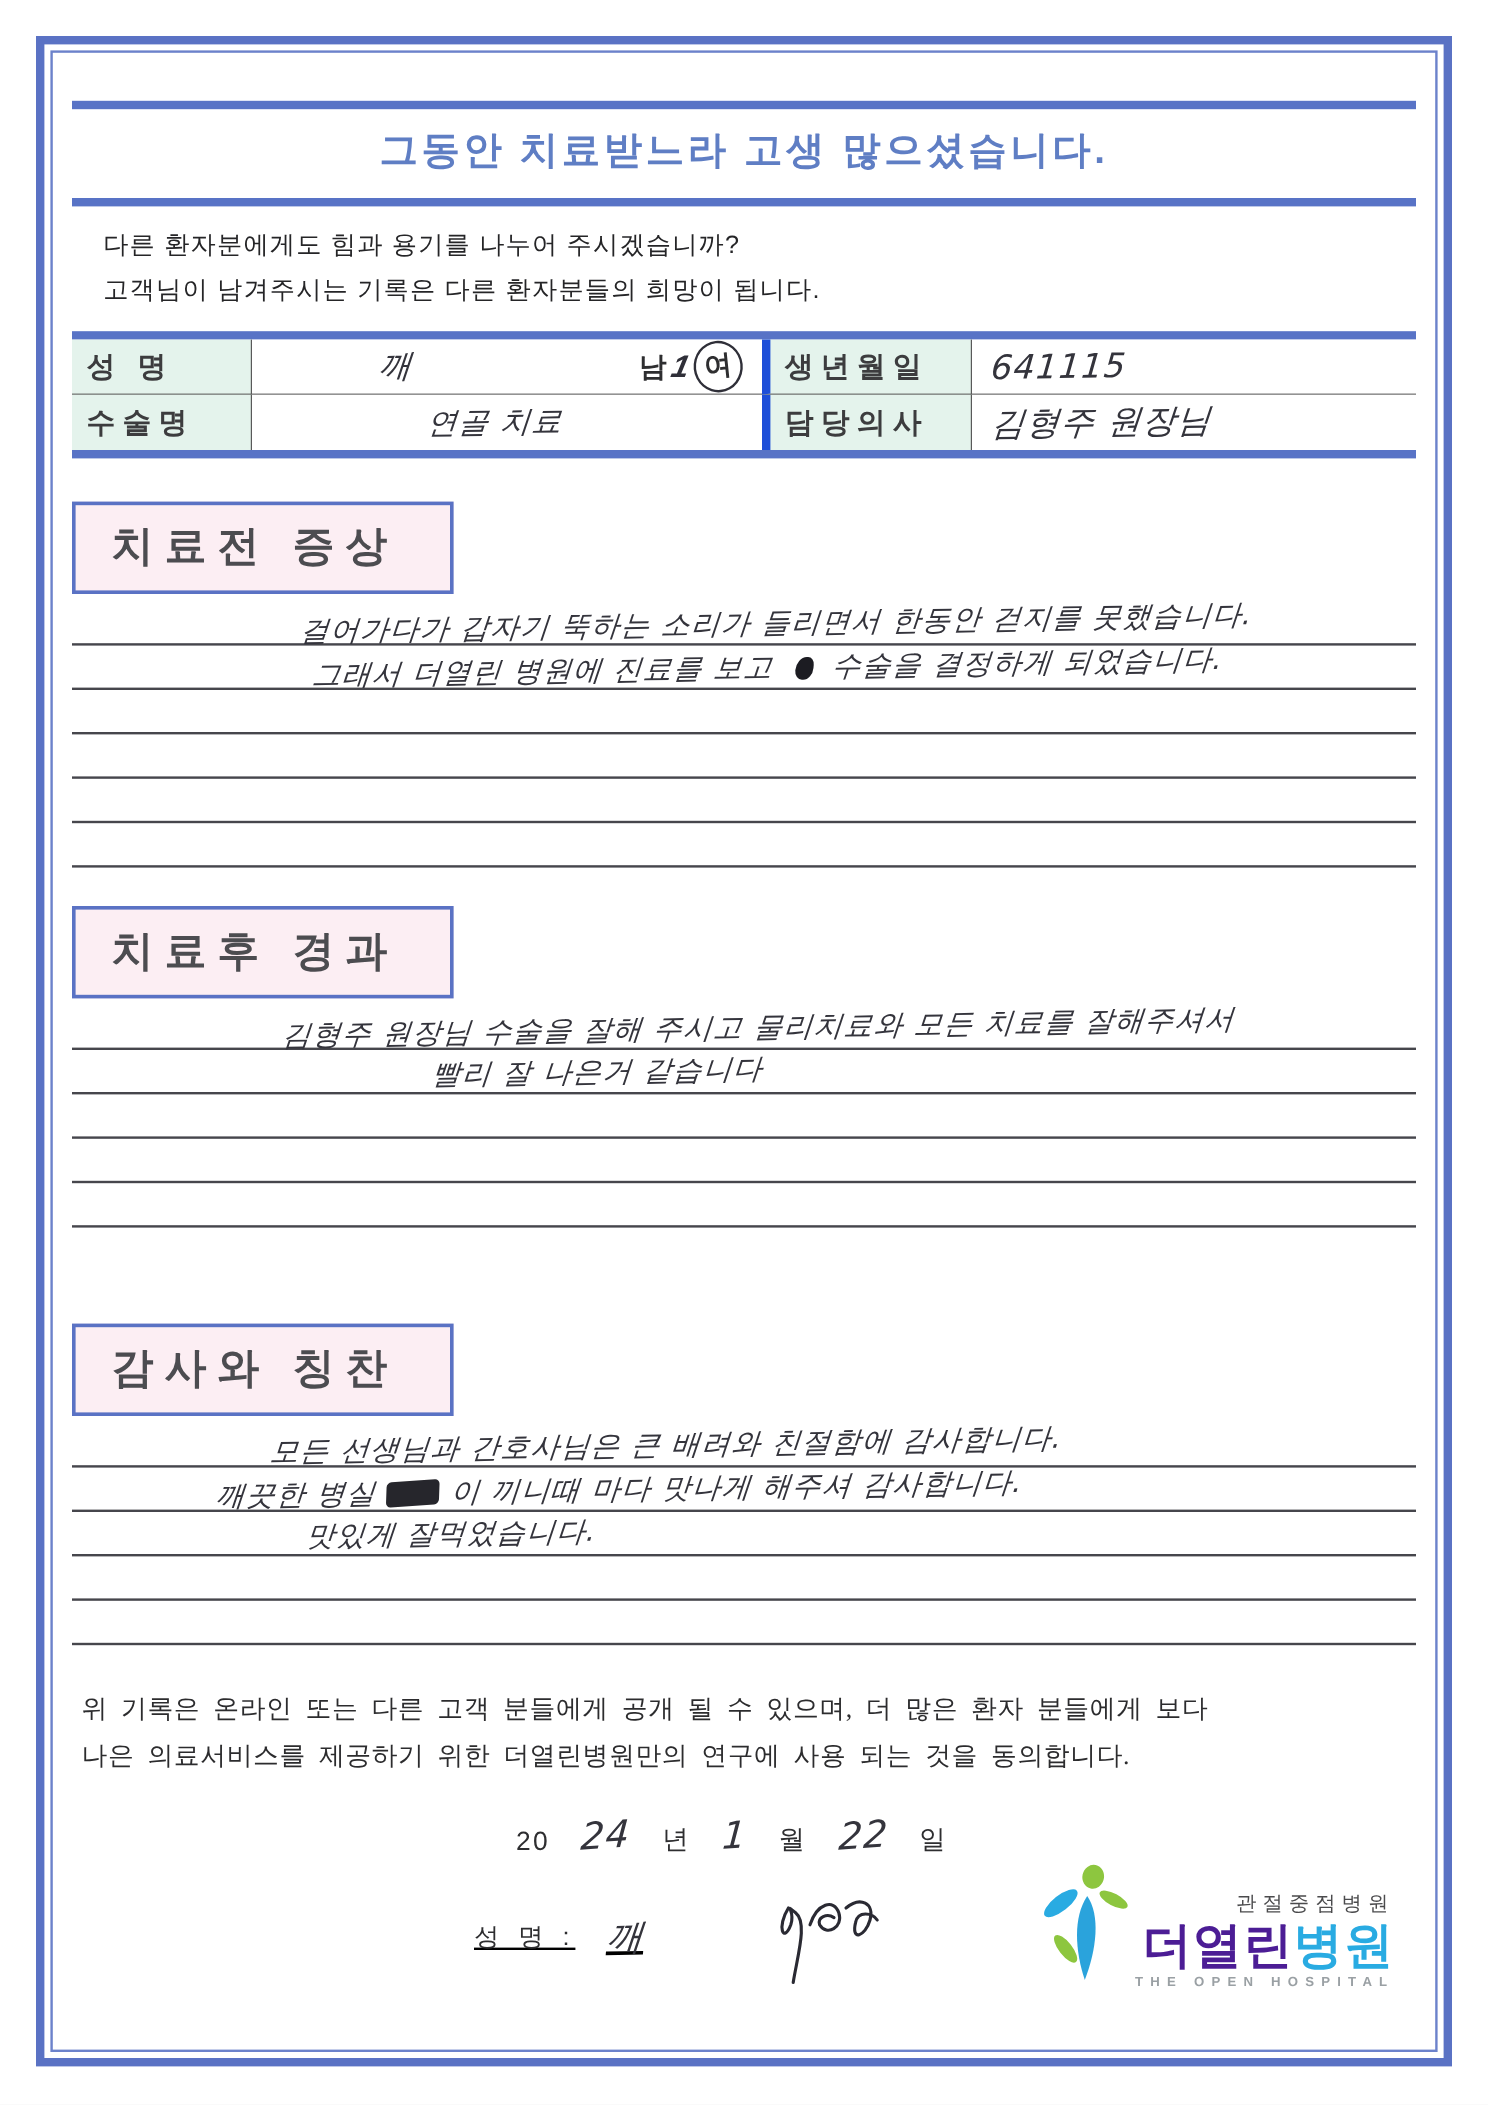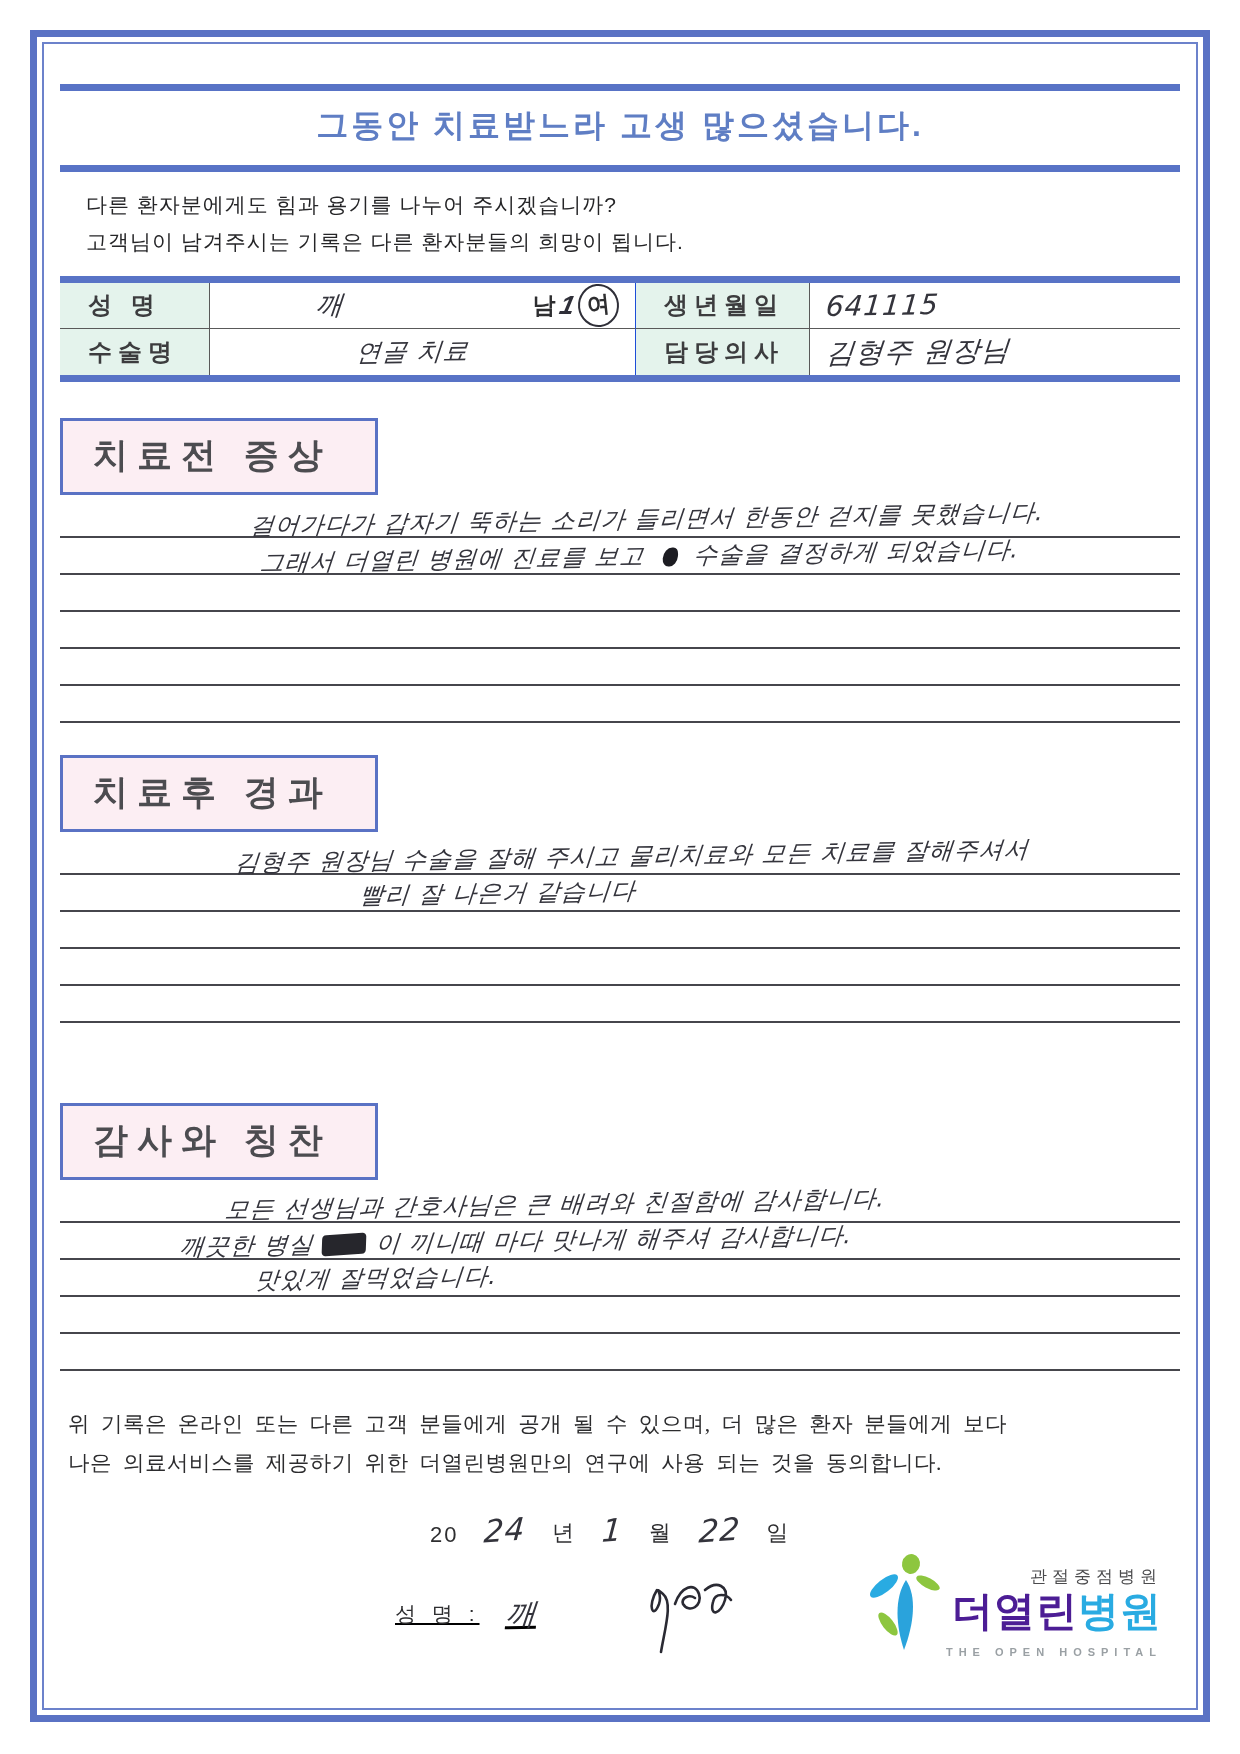--- a/index.html
+++ b/index.html
@@ -15,22 +15,22 @@
 
   
   .intro { padding:15px 26px 10px 26px; }
   .intro p { font-size:21px; color:#252527; line-height:1.75; letter-spacing:1px; }
 
   
   .info-table { margin-top:5px; border-top:7px solid #5873c6; border-bottom:7px solid #5873c6; }
   .info-row { display:grid; grid-template-columns:150px 1fr 175px 370px; }
   .info-row:first-child .cell { border-bottom:1px solid #595959; }
   .cell { height:46px; display:flex; align-items:center; }
-  .cell.label { background:#e4f3ec; justify-content:flex-start; padding-left:28px; font-size:24px; font-weight:bold; color:#3c3c3e; letter-spacing:6px; border-right:1px solid #595959; }
-  .cell.label.l2 { border-left:1px solid #1d4ed8;font-family:Liberation Mono, monospace; }
+  .cell.label { background:#e4f3ec; justify-content:flex-start; padding-left:12px; font-size:24px; font-weight:bold; color:#3c3c3e; letter-spacing:6px; border-right:1px solid #595959; }
+  .cell.label.l2 { border-left:7px solid #1d4ed8;font-family:Liberation Mono, monospace; }
   .cell.value { background:#fff; padding-left:16px; position:relative; }
   .name-cell { justify-content:space-between; padding-right:10px; }
   .gender { display:flex; align-items:center; gap:4px; font-size:23px; color:#2e2e30; font-weight:bold; margin-right:6px; }
   .circled { display:inline-block; border:2px solid #2f2f38; border-radius:50%; padding:3px 7px 5px 7px; transform:rotate(-6deg); font-weight:bold; }
   .slashmark { font-style:italic; color:#2f2f38; font-size:26px; transform:skewX(-12deg); }
 
   
   .hand { display:inline-block; font-family:"DejaVu Sans",sans-serif; font-style:italic; color:#34343c; transform:rotate(-1deg) skewX(-6deg); letter-spacing:1px; }
   .hand.big { font-size:28px; }
   .hand.med { font-size:25px; }
@@ -66,21 +66,21 @@
   .sign-row .hand { font-size:30px; }
   .signature-svg { margin-left:60px; }
 
   
   .logo { position:absolute; right:18px; top:38px; display:flex; align-items:flex-end; gap:4px; }
   .logo-text { display:flex; flex-direction:column; align-items:flex-end; }
   .logo-tag-top { font-size:17px; color:#4b4b4d; letter-spacing:5px; margin-bottom:2px; }
   .logo-name { font-size:41px; font-weight:bold; letter-spacing:1px; line-height:1.05; }
   .logo-name .g { color:#4c1d95; }
   .logo-name .b { color:#29abe2; }
-  .logo-tag-bottom { font-size:11px; color:#9aa0a4; letter-spacing:6px; margin-top:13px; font-weight:bold; }
+  .logo-tag-bottom { font-size:11px; color:#9aa0a4; letter-spacing:6px; margin-top:3px; font-weight:bold; }
 </style>
 </head>
 <body>
 
 <div class="page">
   <div class="frame-outer">
     <div class="frame-inner">
 
       <div class="title-banner">
         <h1>그동안 치료받느라 고생 많으셨습니다.</h1>

